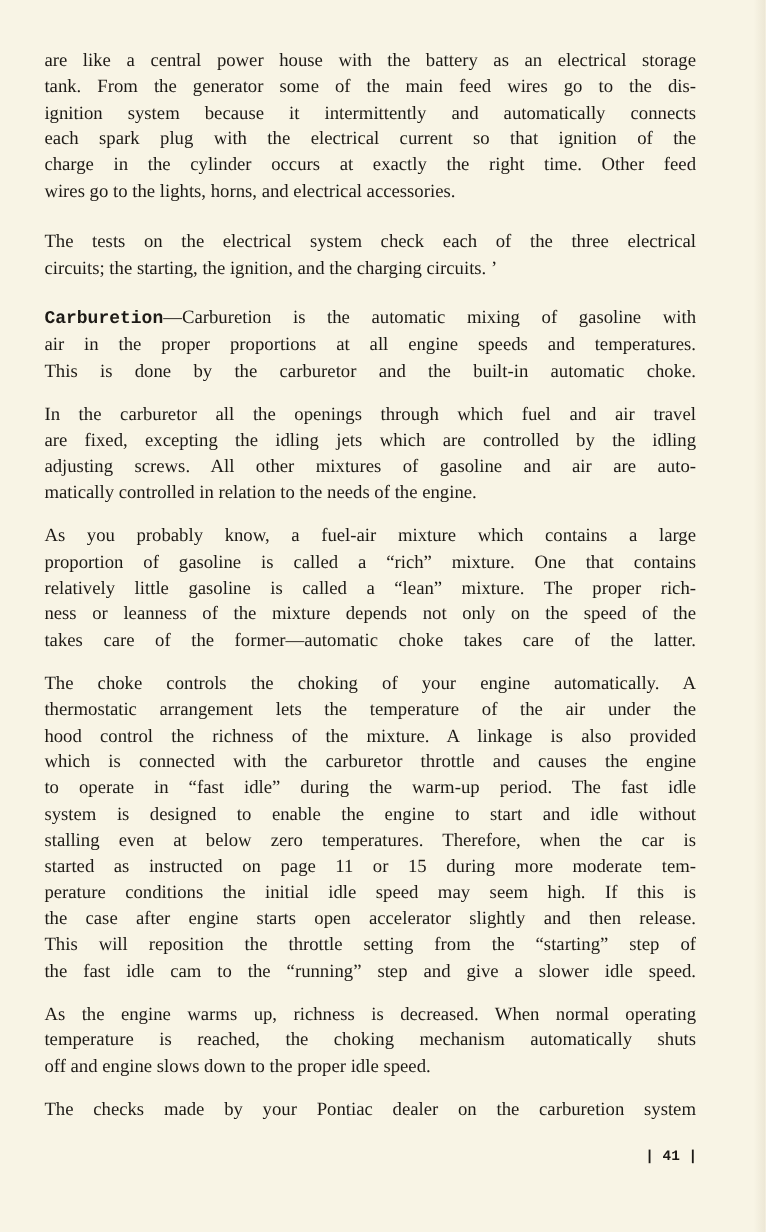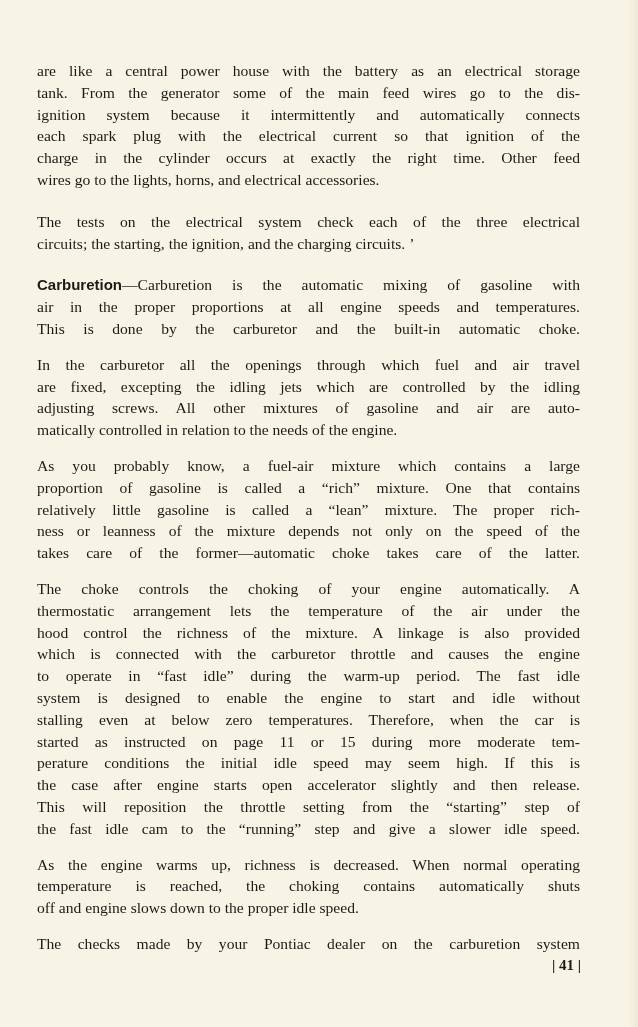--- a/index.html
+++ b/index.html
@@ -15,26 +15,26 @@
   }
   .para {
     margin:0 0 14px 0;
     font-size:15.6px;
     line-height:21.8px;
     text-align:justify;
     text-align-last:left;
   }
   .para .line { display:block; text-align:justify; text-align-last:justify; white-space:nowrap; }
   .para .line.last { text-align-last:left; }
-  .heading { font-family:Liberation Sans, sans-serif; font-weight:bold; font-size:15px; }
-  .gap-lg { margin-bottom:20px;margin-top:20px; }
+  .heading { font-family:Liberation Mono, monospace; font-weight:bold; font-size:15px; }
+  .gap-lg { margin-bottom:20px; }
   .pagenum {
     position:absolute; right:57px; top:957px;
-    font-family:Liberation Serif, serif;
-    font-weight:bold; font-size:15px; color:#1d1a16;
+    font-family:Liberation Mono, monospace;
+    font-weight:bold; font-size:12px; color:#1d1a16;
   }
   .edge {
     position:absolute; right:0; top:0; width:10px; height:1027px;
     background:linear-gradient(to right, rgba(248,244,229,0), rgba(225,218,198,0.5));
   }
 </style>
 </head>
 <body>
 
 <div class="page">
@@ -84,21 +84,21 @@
     <span class="line">stalling even at below zero temperatures. Therefore, when the car is</span>
     <span class="line">started as instructed on page 11 or 15 during more moderate tem-</span>
     <span class="line">perature conditions the initial idle speed may seem high. If this is</span>
     <span class="line">the case after engine starts open accelerator slightly and then release.</span>
     <span class="line">This will reposition the throttle setting from the “starting” step of</span>
     <span class="line">the fast idle cam to the “running” step and give a slower idle speed.</span>
   </p>
 
   <p class="para">
     <span class="line">As the engine warms up, richness is decreased. When normal operating</span>
-    <span class="line">temperature is reached, the choking contains automatically shuts</span>
+    <span class="line">temperature is reached, the choking mechanism automatically shuts</span>
     <span class="line last">off and engine slows down to the proper idle speed.</span>
   </p>
 
   <p class="para">
     <span class="line">The checks made by your Pontiac dealer on the carburetion system</span>
   </p>
 
 </div>
 
 <div class="pagenum">| 41 |</div>

